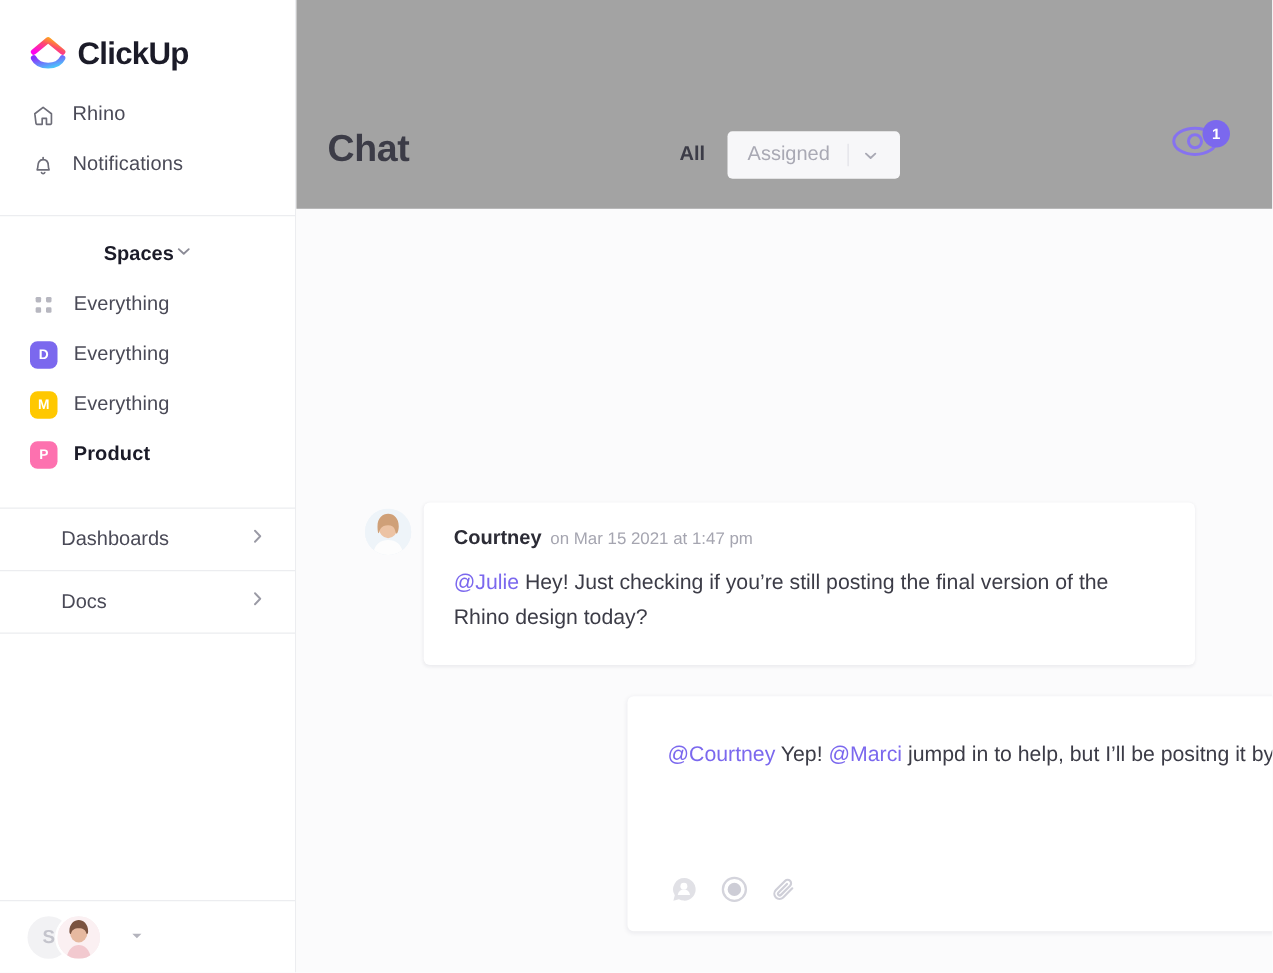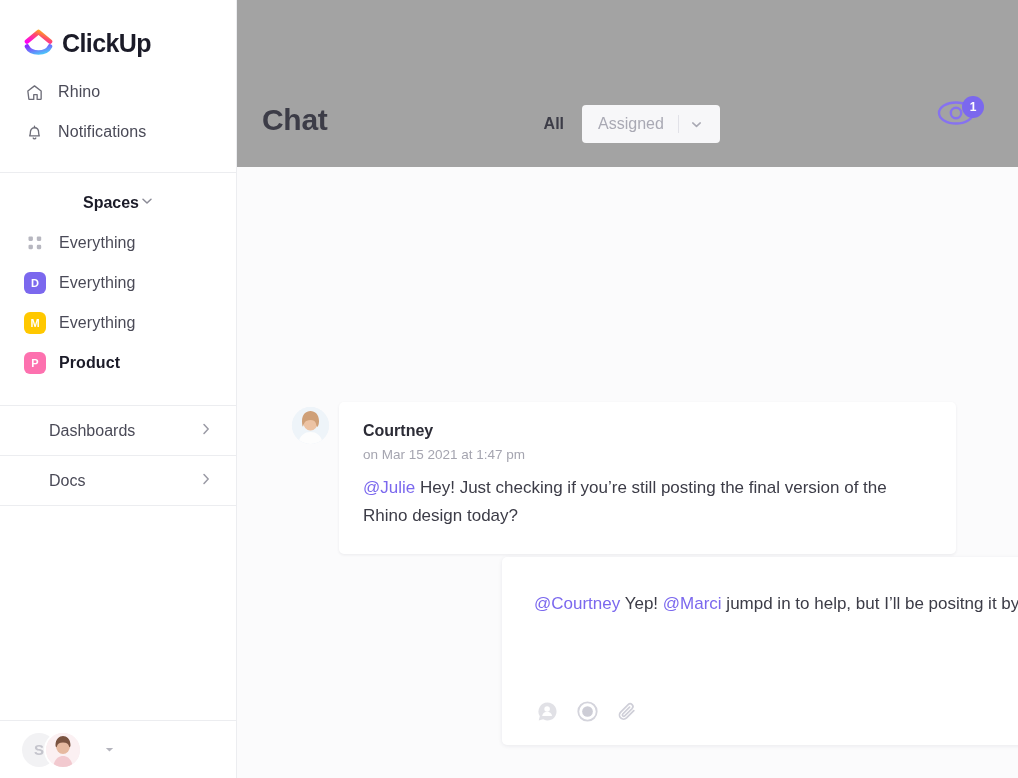--- a/index.html
+++ b/index.html
@@ -112,21 +112,21 @@
   .msg-row { display:flex; align-items:flex-start; padding-left:55px; margin-top:235px; }
   .msg-avatar {
     width:37px; height:37px; border-radius:50%; flex:0 0 37px; overflow:hidden;
     background:#eef3f8; margin-top:5px;
   }
   .msg-card {
     margin-left:10px; background:#ffffff; border-radius:5px;
     width:617px; padding:20px 24px 24px 24px;
     box-shadow:0 1px 3px rgba(30,30,60,.07);
   }
-  .msg-head { display:flex; align-items:baseline; gap:7px; margin-bottom:12px;flex-direction:column; }
+  .msg-head { display:flex; align-items:baseline; gap:7px; margin-bottom:12px; }
   .msg-author { font-size:16px; font-weight:bold; color:#2c2c36; }
   .msg-time { font-size:13.5px; color:#a5a5b0; }
   .msg-body { font-size:17px; line-height:28px; color:#3c3c47; }
   .mention { color:#7b68ee; }
 
   
   .composer {
     position:absolute; left:265px; top:557px; width:706px;
     background:#ffffff; border-radius:5px;
     box-shadow:0 1px 4px rgba(30,30,60,.08);

